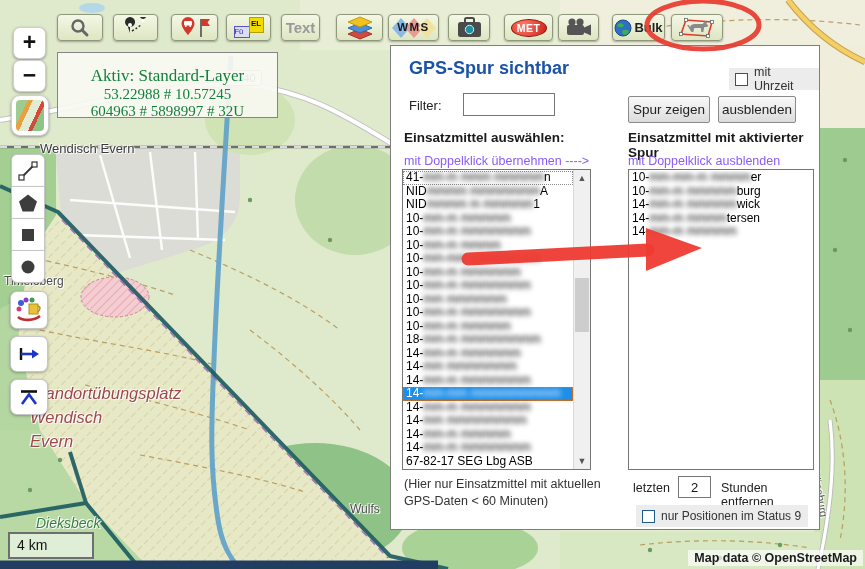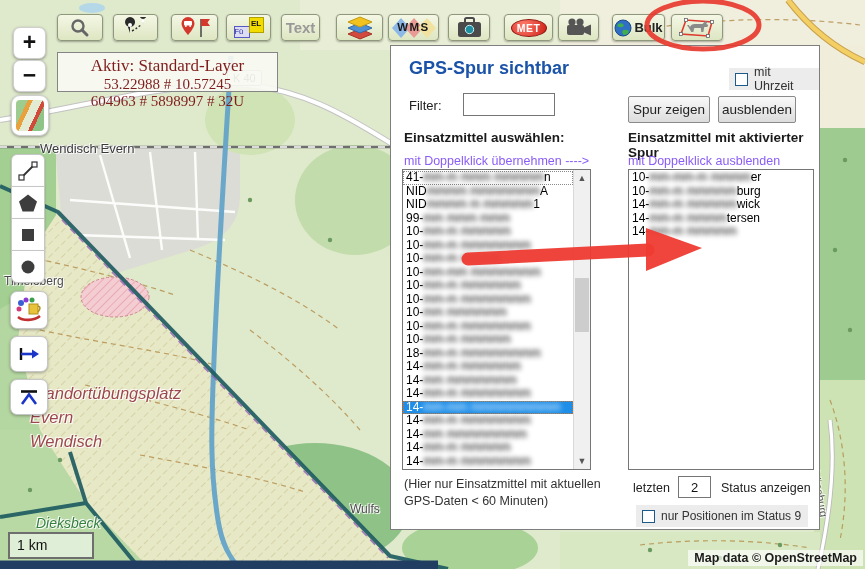--- a/index.html
+++ b/index.html
@@ -35,23 +35,23 @@
       linear-gradient(115deg,#9ecb8f 0 28%,#e8a13c 28% 40%,#e3ecd2 40% 62%,#d24a3a 62% 72%,#8fc487 72%);}
   .toolstack{position:absolute;left:11px;top:154px;width:34px;z-index:4;}
   .toolcell{width:34px;height:33px;background:#fff;border:1px solid #c6c6c6;margin-top:-1px;
     display:flex;align-items:center;justify-content:center;box-shadow:0 1px 2px rgba(0,0,0,.2);}
   .toolcell:first-child{border-radius:6px 6px 0 0;margin-top:0;}
   .toolcell:last-child{border-radius:0 0 6px 6px;}
   .sq-tool{position:absolute;left:10px;width:38px;z-index:4;background:#fff;border:1px solid #c6c6c6;
     border-radius:7px;box-shadow:0 1px 3px rgba(0,0,0,.3);display:flex;align-items:center;justify-content:center;}
 
   
-  .aktivbox{position:absolute;left:57px;top:52px;width:221px;height:40px;z-index:4;
+  .aktivbox{position:absolute;left:57px;top:52px;width:221px;height:66px;z-index:4;
     background:rgba(248,248,242,.92);border:1px solid #858585;text-align:center;
-    font-family:"Liberation Serif",serif;color:#7f1d1d;padding-top:3px;}
+    font-family:"Liberation Serif",serif;color:#15803d;padding-top:13px;}
   .aktivbox .l1{font-size:17px;}
   .aktivbox .l2{font-size:15px;line-height:17px;}
 
   
   .tbtn{position:absolute;top:14px;height:27px;z-index:5;
     background:linear-gradient(#f4f7e5,#dde6c2);border:1px solid #8f987b;border-radius:4px;
     box-shadow:0 1px 2px rgba(0,0,0,.3);display:flex;align-items:center;justify-content:center;
     gap:2px;cursor:pointer;}
   .tbtn .glabel{font-weight:bold;color:#999;font-size:15px;}
   .tbtn .blabel{font-weight:bold;color:#222;font-size:13px;}
@@ -190,29 +190,29 @@
       <circle cx="30" cy="490" r="2.2"></circle>
           <circle cx="250" cy="200" r="2.2"></circle>
           <circle cx="330" cy="240" r="2.2"></circle>
     </g>
   </svg>
 
   <div class="maplabel" style="left:40px;top:141px;font-size:13px;">Wendisch Evern</div>
   <div class="maplabel" style="left:4px;top:274px;font-size:12px;color:#4a4a4a;">Timeloberg</div>
   <div class="maplabel training" style="left:30px;top:381px;width:185px;">
     <div>Standortübungsplatz</div>
+    <div>Wendisch</div>
     <div>Evern</div>
-    <div>Wendisch</div>
   </div>
   <div class="maplabel stream" style="left:36px;top:515px;">Dieksbeck</div>
   <div class="maplabel" style="left:350px;top:502px;font-size:12px;color:#4a4a4a;">Wulfs</div>
   <div class="maplabel rot" style="left:822px;top:470px;font-size:11px;color:#555;transform:rotate(80deg);">Lüneburg</div>
   <div class="roadbadge" style="left:227px;top:70px;">K 40</div>
 
-  <div class="scalebar">1 km</div>
+  <div class="scalebar">4 km</div>
   <div class="attribution">Map data © OpenStreetMap</div>
   </div>
 
   <div class="zbtn" style="top:27px;">+</div>
   <div class="zbtn" style="top:60px;">−</div>
   <div class="layerthumb">
     <div class="thumb"></div>
   </div>
 
   <div class="toolstack">
@@ -378,21 +378,20 @@
 
     <div class="dlg-hint" style="left:13px;top:108px;">mit Doppelklick übernehmen  ----&gt;</div>
     <div class="dlg-hint" style="left:237px;top:108px;">mit Doppelklick ausblenden</div>
 
     <div class="listbox" style="left:11px;top:123px;width:189px;height:301px;">
       <div class="rows" style="right:17px;">
 
       <div class="lrow focused"><span class="pfx">41-</span><span class="blur">mm-m mmm mmmmm</span><span class="sfx">n</span></div>
           <div class="lrow"><span class="pfx">NID</span><span class="blur">mmmm mmmmmmm</span><span class="sfx">A</span></div>
           <div class="lrow"><span class="pfx">NID</span><span class="blur">mmmm m mmmmm</span><span class="sfx">1</span></div>
-          <div class="lrow"><span class="pfx">99-</span><span class="blur">mm  mmm mmm</span><span class="sfx"></span></div>
           <div class="lrow"><span class="pfx">10-</span><span class="blur">mm-m mmmmm</span><span class="sfx"></span></div>
           <div class="lrow"><span class="pfx">10-</span><span class="blur">mm-m mmmmmmm</span><span class="sfx"></span></div>
           <div class="lrow"><span class="pfx">10-</span><span class="blur">mm-m mmmm</span><span class="sfx"></span></div>
           <div class="lrow"><span class="pfx">10-</span><span class="blur">mm-mm mmmmmmm</span><span class="sfx"></span></div>
           <div class="lrow"><span class="pfx">10-</span><span class="blur">mm-m mmmmmm</span><span class="sfx"></span></div>
           <div class="lrow"><span class="pfx">10-</span><span class="blur">mm-m mmmmmmm</span><span class="sfx"></span></div>
           <div class="lrow"><span class="pfx">10-</span><span class="blur">mm mmmmmm</span><span class="sfx"></span></div>
           <div class="lrow"><span class="pfx">10-</span><span class="blur">mm-m mmmmmmm</span><span class="sfx"></span></div>
           <div class="lrow"><span class="pfx">10-</span><span class="blur">mm-m mmmmm</span><span class="sfx"></span></div>
           <div class="lrow"><span class="pfx">18-</span><span class="blur">mm-m mmmmmmmm</span><span class="sfx"></span></div>
@@ -424,21 +423,21 @@
         </div>
     </div>
 
     <div class="footnote" style="left:13px;top:430px;">
       <div>(Hier nur Einsatzmittel mit aktuellen</div>
       <div>GPS-Daten &lt; 60 Minuten)</div>
     </div>
 
     <div class="dlg-label" style="left:242px;top:435px;font-size:12.5px;">letzten</div>
     <input class="txtinput" style="left: 287px; top: 430px; width: 33px; height: 22px; text-align: center;" value="2">
-    <div class="dlg-label" style="left:330px;top:435px;font-size:12.5px;">Status anzeigen</div>
+    <div class="dlg-label" style="left:330px;top:435px;font-size:12.5px;">Stunden entfernen</div>
 
     <div class="strip" style="left:245px;top:459px;width:172px;font-size:12px;">
       <span class="cbx"></span>
       <span>nur Positionen im Status 9</span>
     </div>
   </div>
 
   <svg class="annot" width="865" height="569" viewBox="0 0 865 569">
     <ellipse cx="703" cy="25" rx="56" ry="24" fill="none" stroke="#e8392f" stroke-width="5" opacity=".92"></ellipse>
     <line x1="468" y1="259" x2="648" y2="250" stroke="#ee3b32" stroke-width="13" stroke-linecap="round" opacity=".95"></line>

